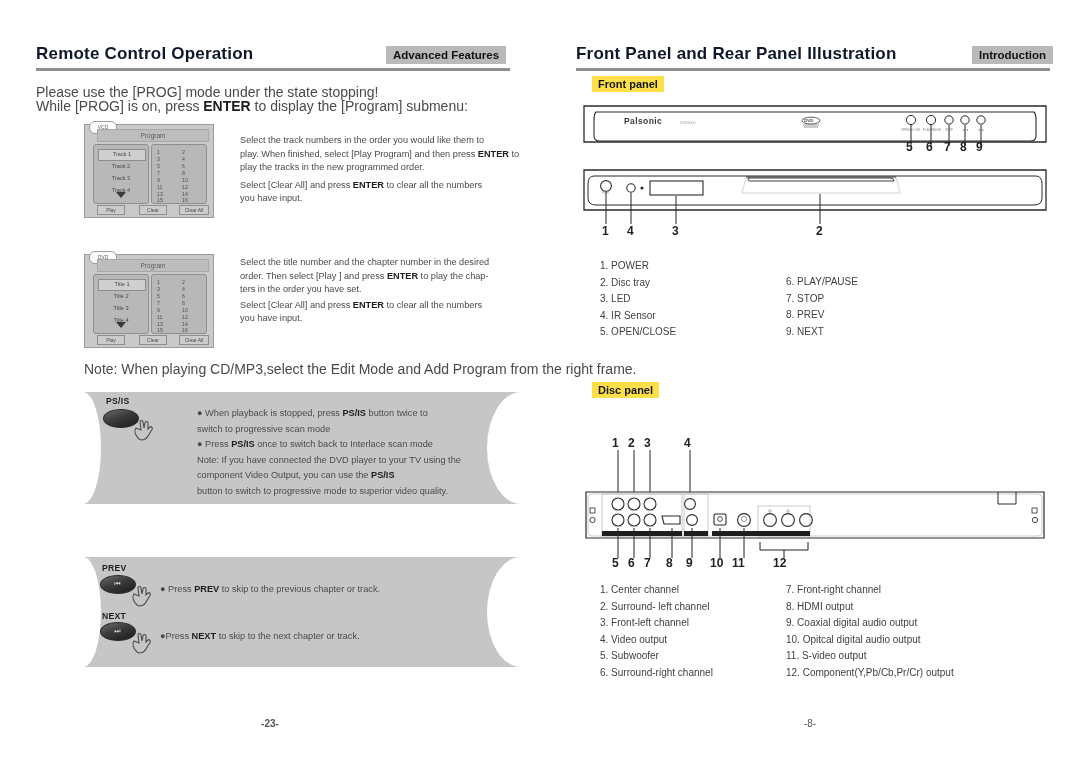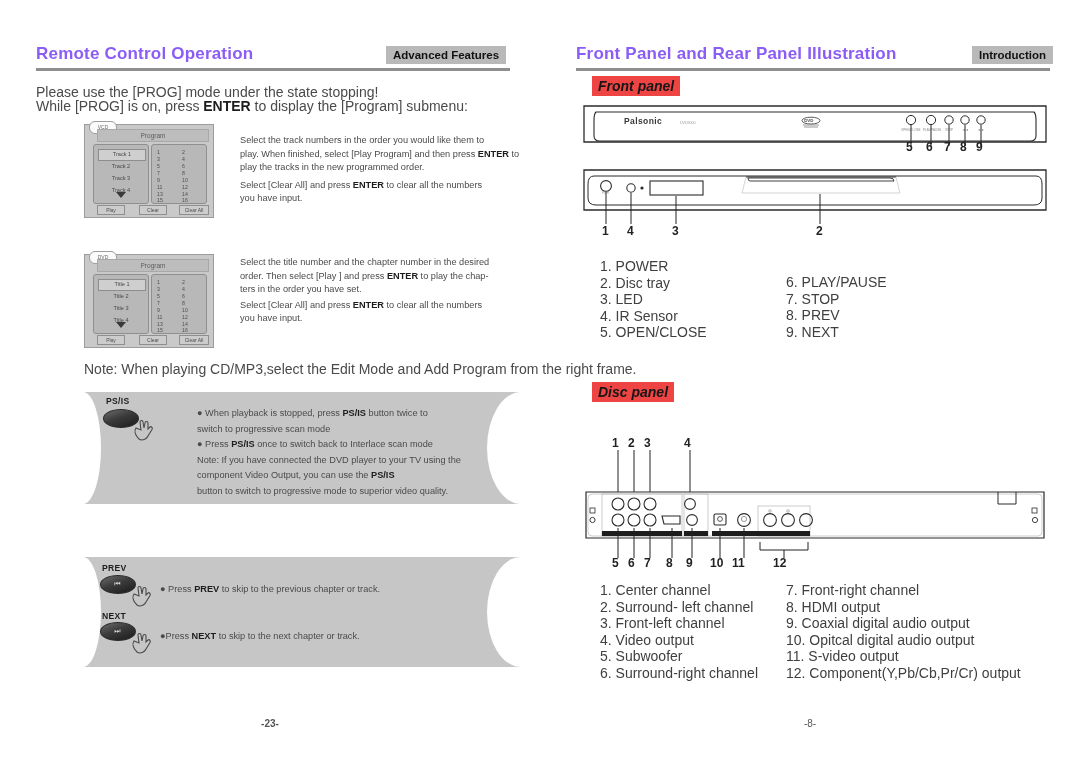--- a/index.html
+++ b/index.html
@@ -12,21 +12,21 @@
     position:relative;
   }
   .page{position:absolute;top:0;width:540px;height:782px;}
   .page-left{left:0;}
   .page-right{left:540px;}
 
   
   .hdr{position:absolute;left:36px;right:30px;top:44px;height:26px;}
   .hdr-title{
     position:absolute;left:0;top:0;
-    font-size:17px;font-weight:bold;color:#8b5cf6;
+    font-size:17px;font-weight:bold;color:#0f172a;
     letter-spacing:.2px;white-space:nowrap;
   }
   .hdr-tag{
     position:absolute;top:2px;
     background:#b9b9b9;color:#121212;
     font-size:11.5px;font-weight:bold;
     padding:3px 7px 3px 7px;white-space:nowrap;
   }
   .hdr-rule{
     position:absolute;left:0;right:0;top:24px;height:3px;
@@ -99,31 +99,31 @@
     position:absolute;left:0;right:0;top:4px;text-align:center;
     color:#d8d8d8;font-size:7px;letter-spacing:1px;
   }
   .hand{position:absolute;width:22px;height:24px;}
 
   
   .ill{position:absolute;}
   .numlbl{position:absolute;font-size:12px;font-weight:bold;color:#222;}
 
   .sub-tag{
-    position:absolute;background:#ef4444;color:#161616;
-    font-size:14px;font-weight:bold;padding:2px 6px;white-space:nowrap;font-style:italic;
+    position:absolute;background:#fde047;color:#161616;
+    font-size:11px;font-weight:bold;padding:2px 6px;white-space:nowrap;
   }
 
   .pagenum{
     position:absolute;width:100%;text-align:center;
     font-size:10px;color:#555;
   }
 
   
-  .listcol{position:absolute;font-size:14px;line-height:16.5px;color:#3f3f3f;}
+  .listcol{position:absolute;font-size:10px;line-height:16.5px;color:#3f3f3f;}
 </style>
 </head>
 <body>
 
 <div class="page page-left">
 
   <div class="hdr">
     <div class="hdr-title">Remote Control Operation</div>
     <div class="hdr-tag" style="left:350px;">Advanced Features</div>
     <div class="hdr-rule"></div>

